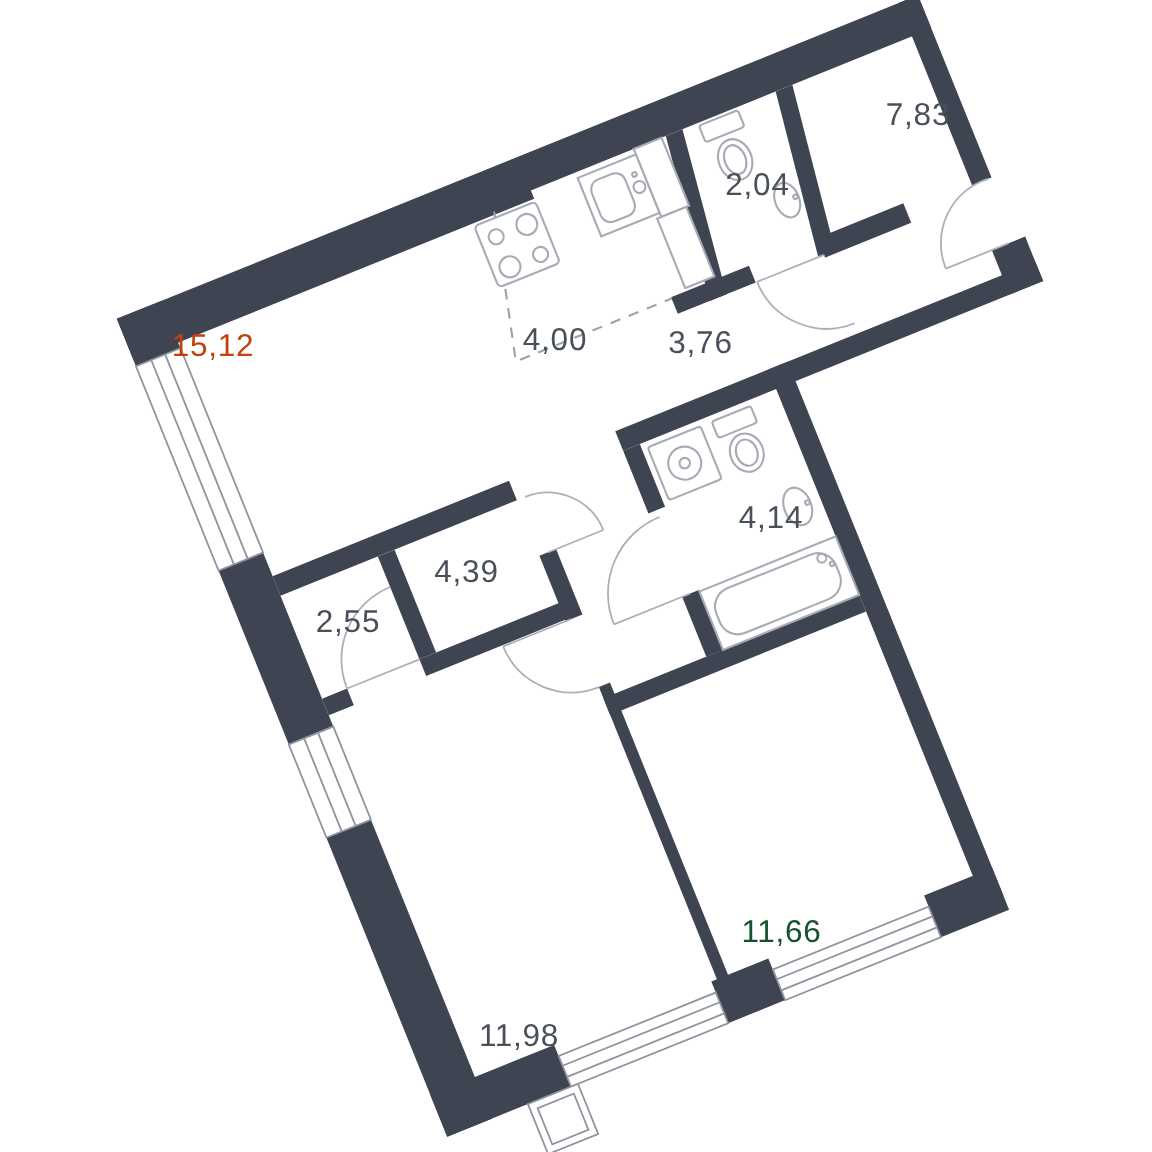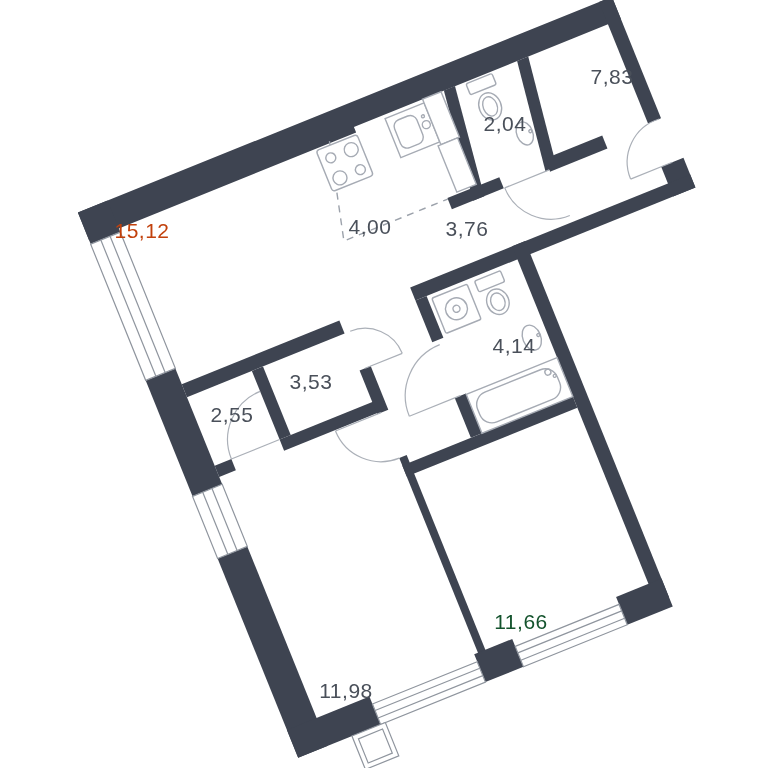--- a/index.html
+++ b/index.html
@@ -163,18 +163,18 @@
     </g>
   </svg>
 
   <div id="labels">
       <div class="room-label" style="left: 142px; top: 231px; color: #c2410c;">15,12</div>
       <div class="room-label" style="left: 370px; top: 211px; color: rgb(74, 80, 90); margin-top: 16px;">4,00</div>
       <div class="room-label" style="left: 467px; top: 229px; color: rgb(74, 80, 90);">3,76</div>
       <div class="room-label" style="left: 505px; top: 124px; color: rgb(74, 80, 90);">2,04</div>
       <div class="room-label" style="left: 612px; top: 77px; color: rgb(74, 80, 90);">7,83</div>
       <div class="room-label" style="left: 232px; top: 415px; color: rgb(74, 80, 90);">2,55</div>
-      <div class="room-label" style="left: 311px; top: 382px; color: rgb(74, 80, 90);">3,53</div>
+      <div class="room-label" style="left: 311px; top: 382px; color: rgb(74, 80, 90);">4,39</div>
       <div class="room-label" style="left: 492px; top: 346px; color: rgb(74, 80, 90); margin-left: 22px;">4,14</div>
       <div class="room-label" style="left: 346px; top: 691px; color: rgb(74, 80, 90);">11,98</div>
       <div class="room-label" style="left: 521px; top: 622px; color: #14532d;">11,66</div>
     </div>
 </div>
 
 </body></html>

